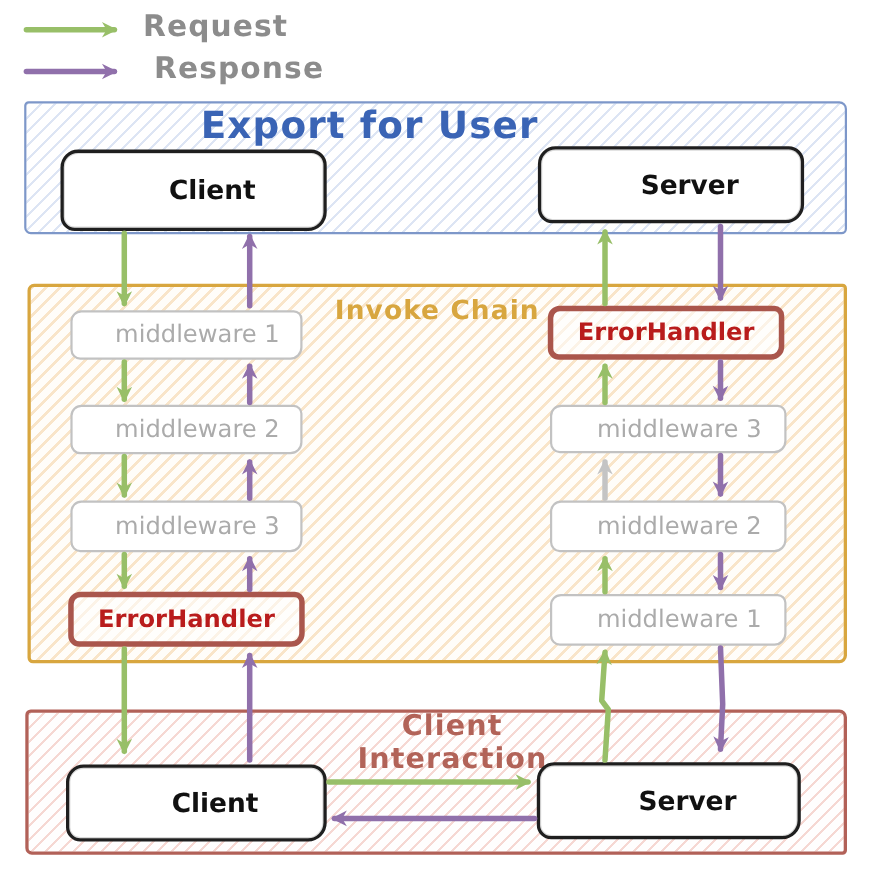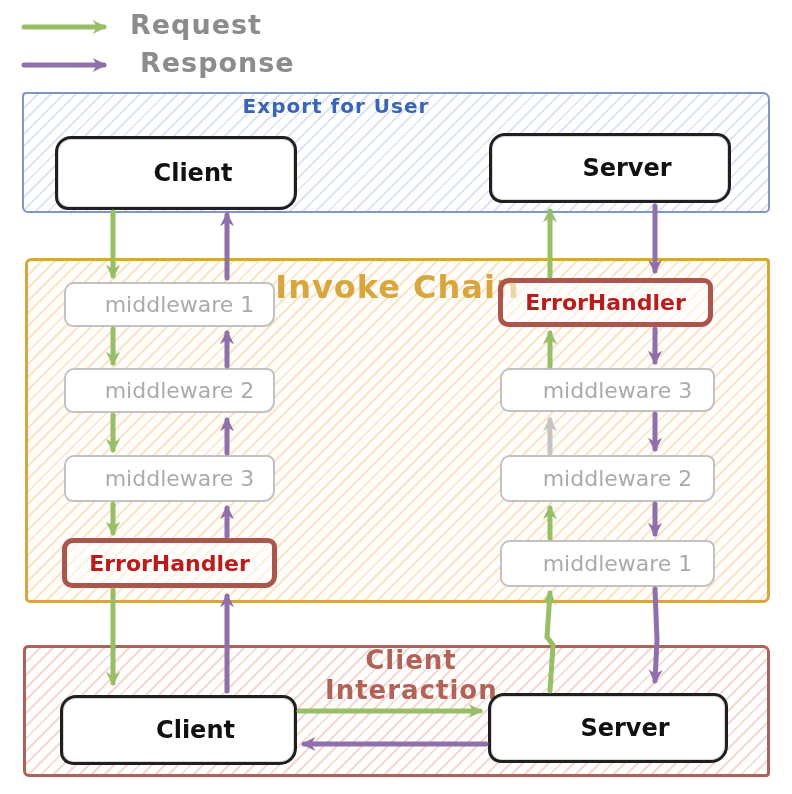--- a/index.html
+++ b/index.html
@@ -22,22 +22,22 @@
     background:repeating-linear-gradient(135deg,#f9e5c9 0 2px,#fffdf9 2px 9px);
   }
   .section-remote{
     left:23px;top:645px;width:747px;height:132px;
     border:3.5px solid var(--remote-border,#b26158);
     border-radius:5px 7px 4px 6px;
     background:repeating-linear-gradient(135deg,#f6d8d3 0 2px,#fffefe 2px 9px);
   }
   
   .sec-title{position:absolute;z-index:1;font-weight:bold;text-align:center;letter-spacing:1px;}
-  .title-export{left:22px;top:94px;width:628px;font-size:20px;color:var(--export-title,#3a64b5);}
-  .title-invoke{left:25px;top:268px;width:745px;font-size:32px;color:var(--invoke-title,#d8a63f);}
+  .title-export{left:22px;top:94px;width:628px;font-size:34px;color:var(--export-title,#3a64b5);}
+  .title-invoke{left:25px;top:268px;width:745px;font-size:24px;color:var(--invoke-title,#d8a63f);}
   .title-remote{left:325px;top:646px;width:172px;font-size:26px;line-height:1.15;color:var(--remote-title,#b26358);}
   
   .node{position:absolute;z-index:2;box-sizing:border-box;display:flex;align-items:center;justify-content:center;background:#ffffff;}
   .node-black{
     border:3.5px solid #1f1f1f;border-radius:16px 14px 17px 13px;
     font-weight:bold;font-size:24px;color:#111111;
     box-shadow:inset 0 0 0 1px rgba(0,0,0,.15);
     padding-left:34px;
   }
   .node-gray{

